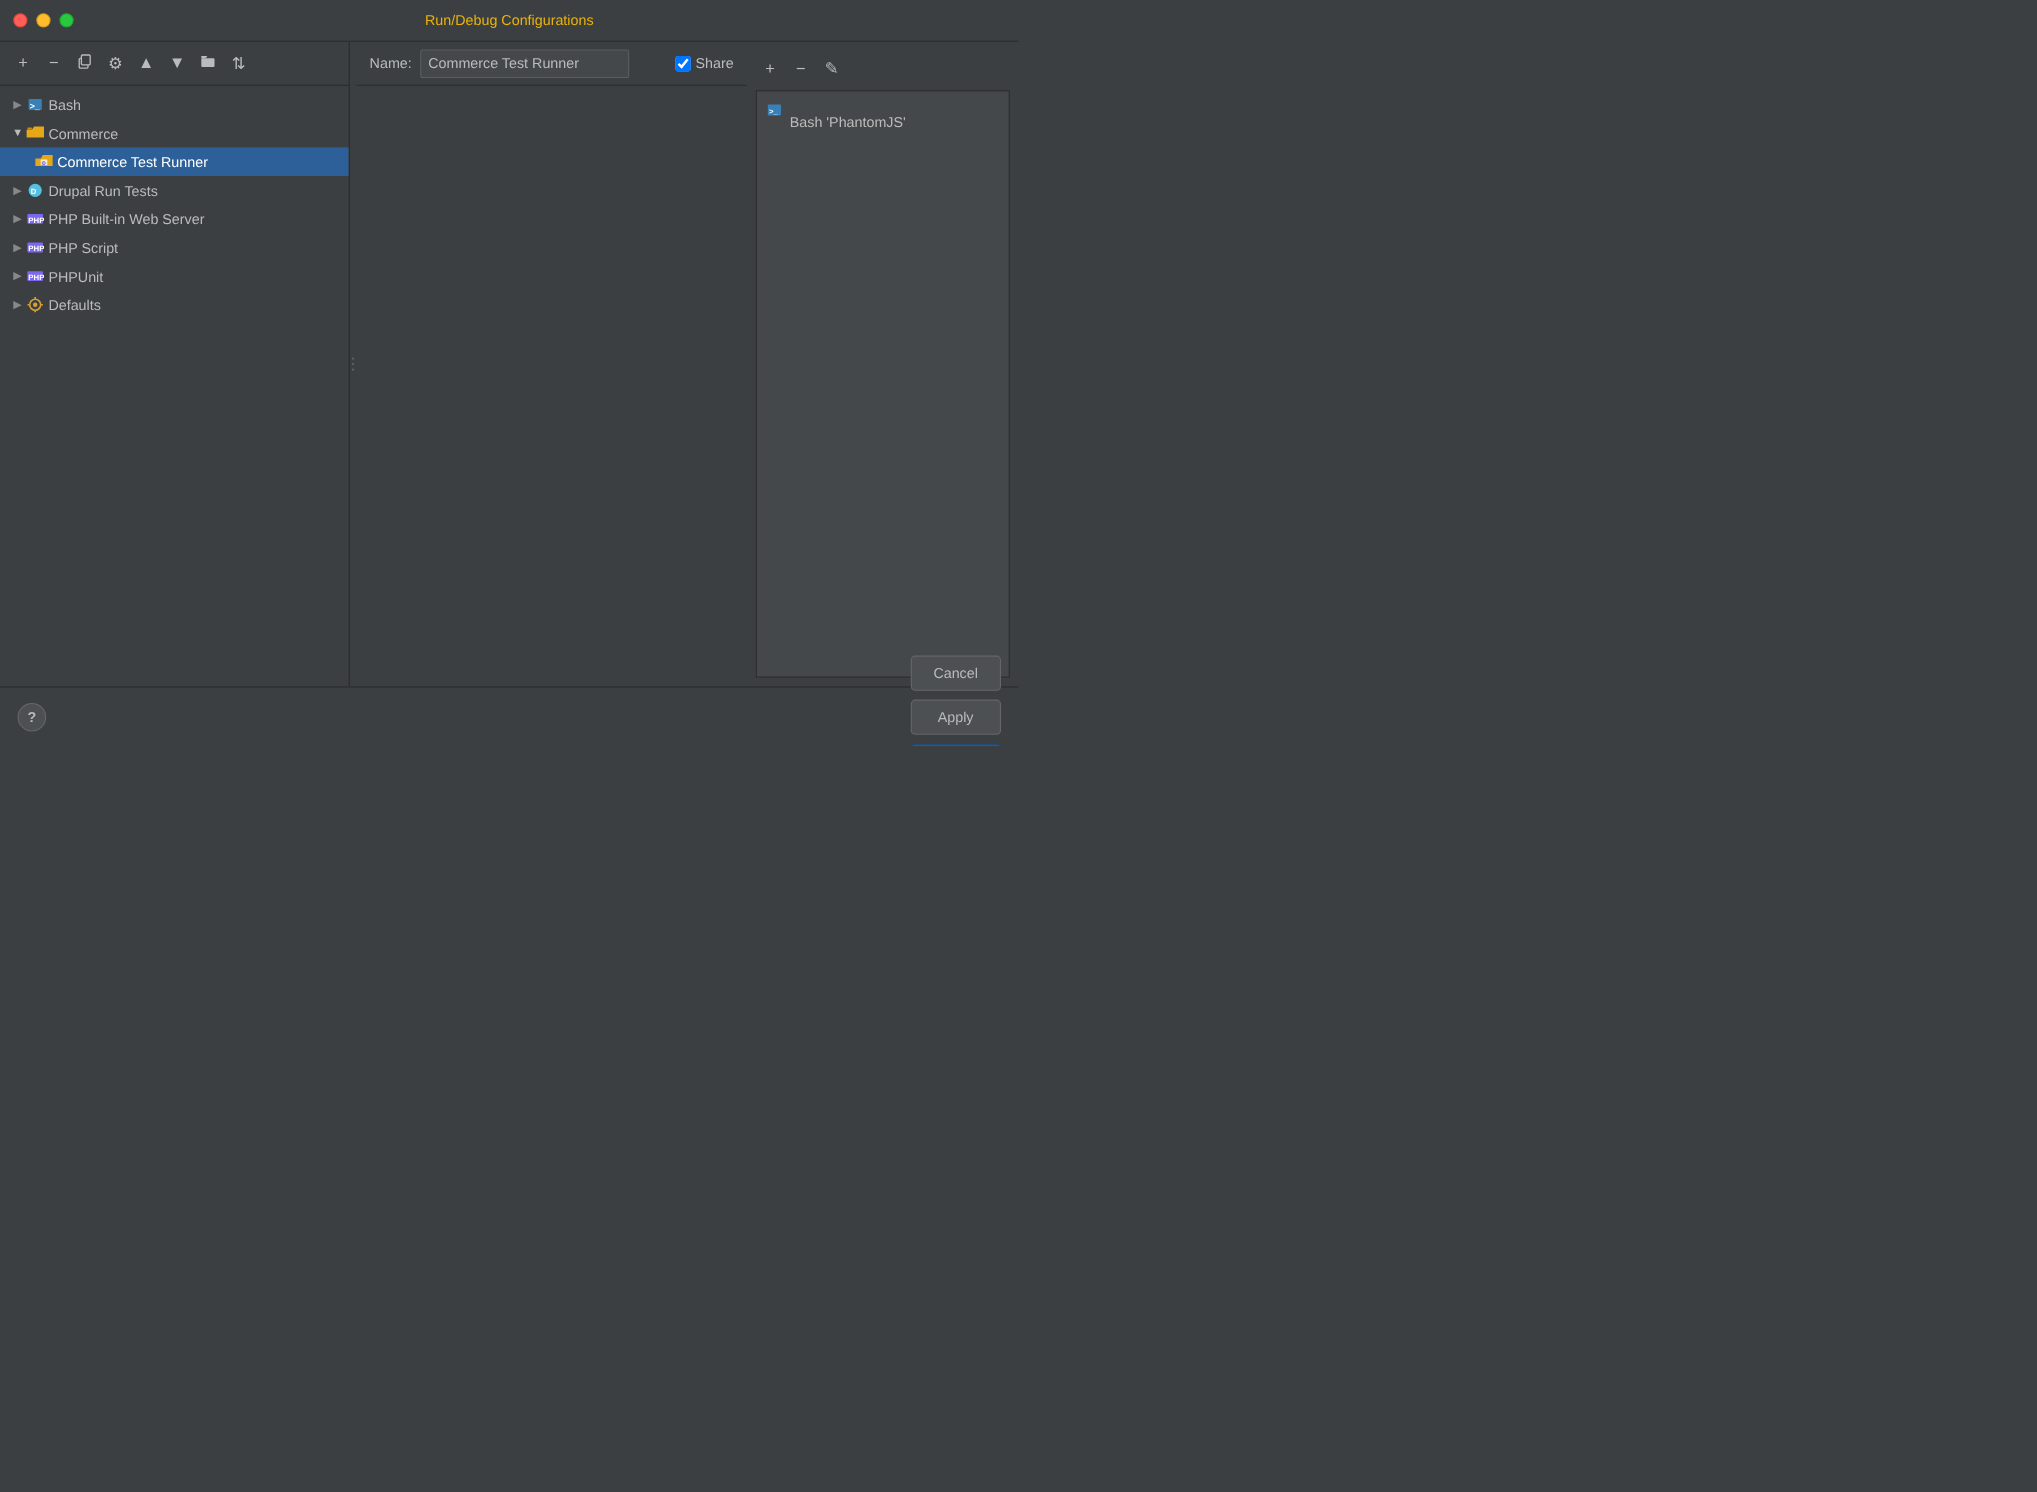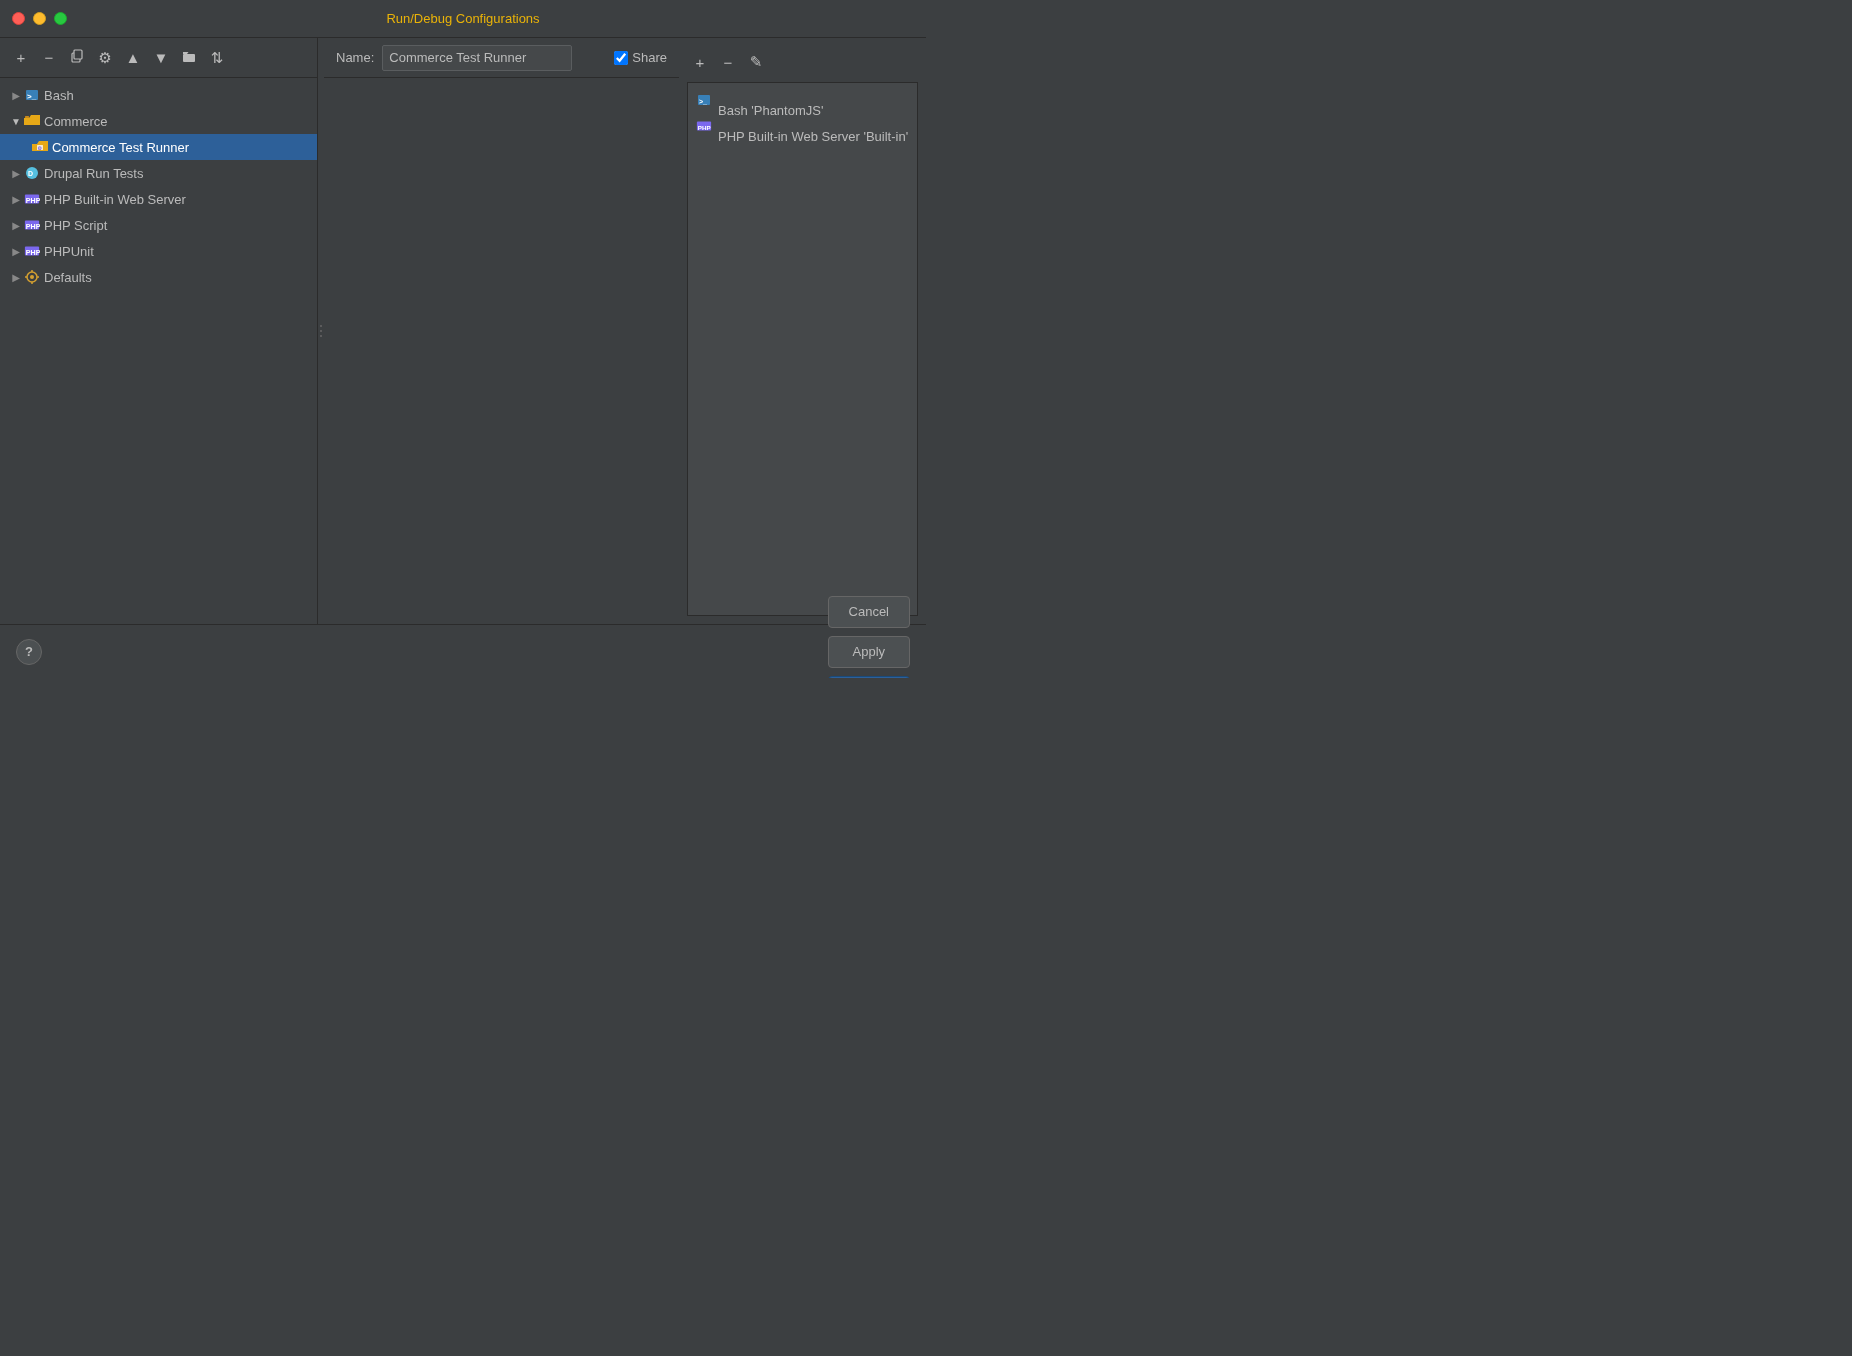--- a/index.html
+++ b/index.html
@@ -484,29 +484,20 @@
         <div class="config-item">
           <span class="config-icon">
             <svg width="14" height="14" viewBox="0 0 14 14">
               <rect x="1" y="2" width="12" height="10" rx="1" fill="#3880b8"></rect>
               <text x="2" y="11" font-size="7" fill="white" font-weight="bold">&gt;_</text>
             </svg>
           </span>
           <span class="config-label">Bash 'PhantomJS'</span>
         </div>
 
-        <div class="config-item">
-          <span class="config-icon">
-            <svg width="18" height="14" viewBox="0 0 18 14">
-              <rect x="1" y="2" width="16" height="10" rx="1" fill="#7b68ee"></rect>
-              <text x="2" y="11" font-size="7" fill="white" font-weight="bold">PHP</text>
-            </svg>
-          </span>
-          <span class="config-label">PHP Built-in Web Server 'Built-in'</span>
-        </div>
 
 
       </div>
     </div>
 
   </div>
 </div>
 
 <div class="bottom-bar">
   <button class="help-btn">

